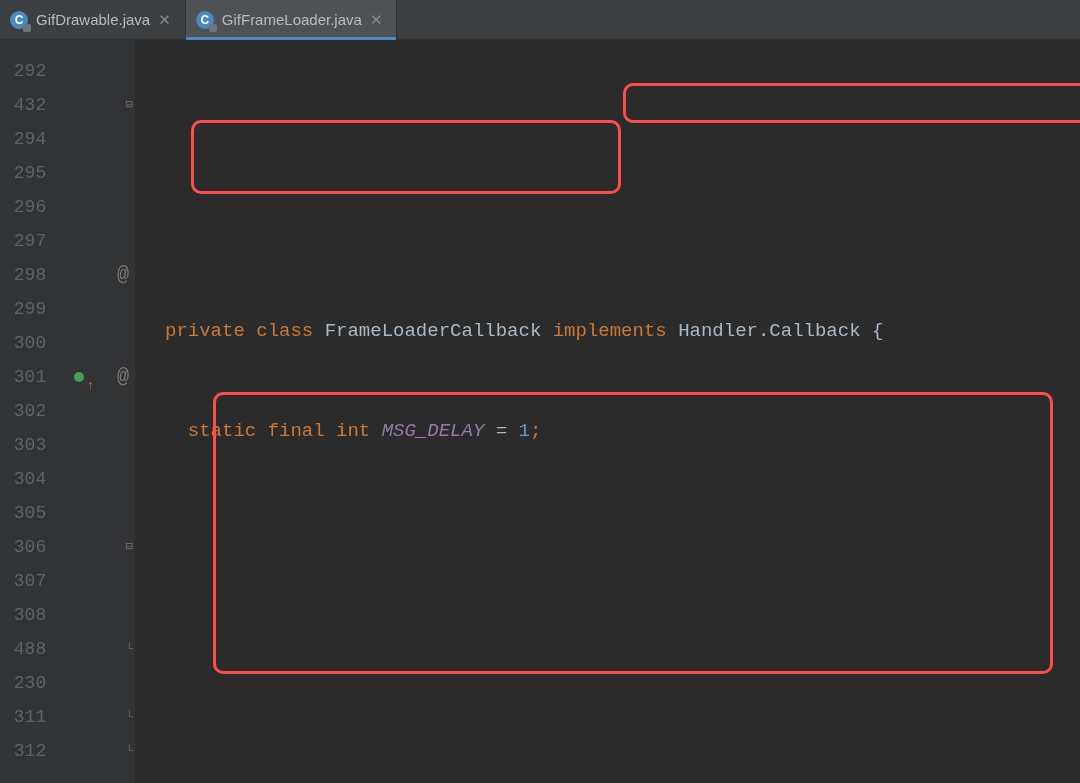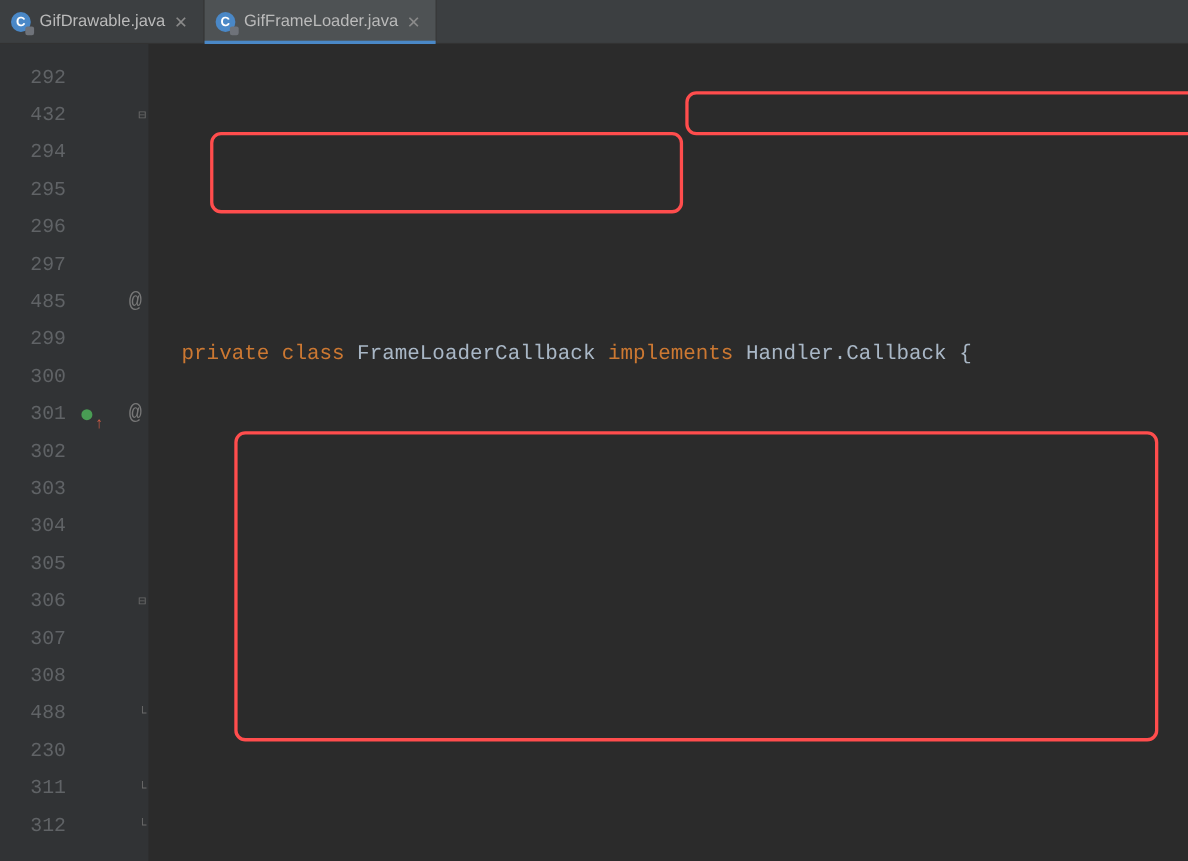--- a/index.html
+++ b/index.html
@@ -77,20 +77,21 @@
     color: #606366;
     text-align: right;
     padding-top: 14px;
     font-size: 18px;
     user-select: none;
   }
   .gutter .ln {
     height: 34px;
     line-height: 34px;
     padding-right: 10px;
+    text-align: center;
   }
   .marker-strip {
     flex: 0 0 65px;
     background: #313335;
     padding-top: 14px;
   }
   .marker-strip .ms-row {
     height: 34px;
     line-height: 34px;
     position: relative;
@@ -118,21 +119,21 @@
   .ms-row .vcs-arrow {
     position: absolute;
     left: 16px;
     color: #cc5b45;
     font-size: 14px;
     top: 9px;
   }
 
   .code {
     flex: 1;
-    padding-top: 10px;
+    padding-top: 20px;
     position: relative;
     white-space: pre;
   }
   .code .row {
     height: 34px;
     line-height: 34px;
     padding-left: 30px;
   }
 
   
@@ -170,21 +171,21 @@
 
 <div class="editor">
 
   <div class="gutter">
     <div class="ln">292</div>
     <div class="ln">432</div>
     <div class="ln">294</div>
     <div class="ln">295</div>
     <div class="ln">296</div>
     <div class="ln">297</div>
-    <div class="ln">485</div>
+    <div class="ln">298</div>
     <div class="ln">299</div>
     <div class="ln">300</div>
     <div class="ln">301</div>
     <div class="ln">302</div>
     <div class="ln">303</div>
     <div class="ln">304</div>
     <div class="ln">305</div>
     <div class="ln">306</div>
     <div class="ln">307</div>
     <div class="ln">308</div>
@@ -237,20 +238,21 @@
   <div class="code">
     
     <div class="hl-box" style="left:488px; top:43px; width:540px; height:40px;"></div>
     <div class="hl-box" style="left:56px; top:80px; width:430px; height:74px;"></div>
     <div class="hl-box" style="left:78px; top:352px; width:840px; height:282px;"></div>
 
     <div class="row"></div>
 
     <div class="row"><span class="kw">private</span> <span class="kw">class</span> <span class="cls">FrameLoaderCallback</span> <span class="kw">implements</span> <span class="cls">Handler.Callback</span><span class="punct"> {</span></div>
 
+    <div class="row">  <span class="kw">static</span> <span class="kw">final</span> <span class="kw">int</span> <span class="const-it">MSG_DELAY</span><span class="punct"> = </span><span class="num">1</span><span class="semi">;</span></div>
 
 
     <div class="row"></div>
 
 
     
 
     
 
     

